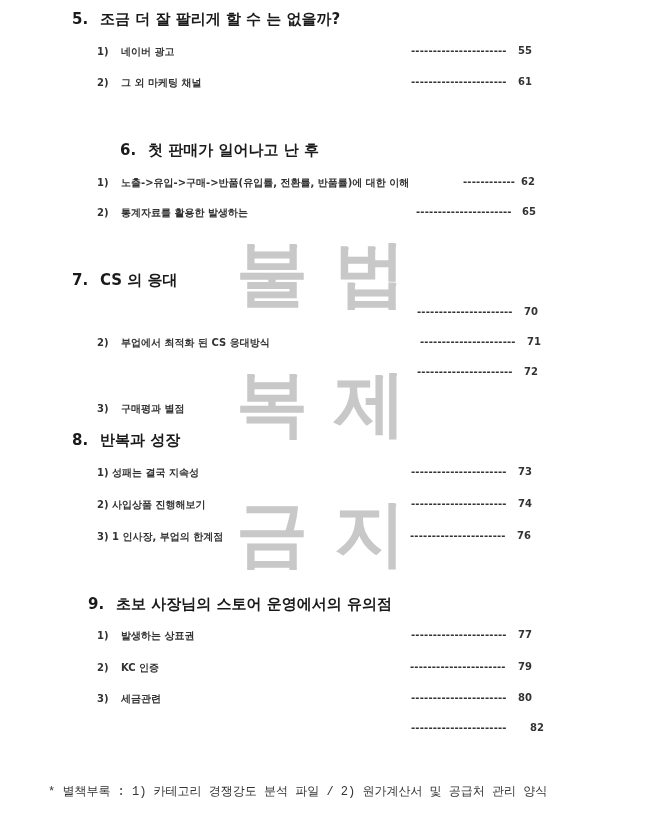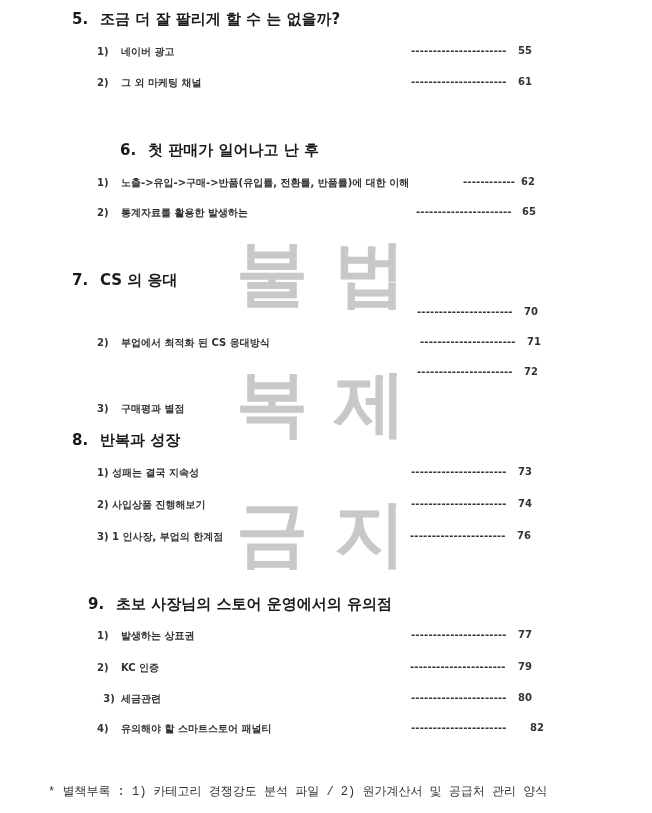--- a/index.html
+++ b/index.html
@@ -157,24 +157,23 @@
 <div class="toc-item" style="top:629px;">
   <span class="label" style="left:97px;"><span class="idx">1)</span><span>발생하는 상표권</span></span>
   <span class="leader" style="left:411px;">----------------------</span>
   <span class="page" style="left:518px;">77</span>
 </div>
 <div class="toc-item" style="top:661px;">
   <span class="label" style="left:97px;"><span class="idx">2)</span><span>KC 인증</span></span>
   <span class="leader" style="left:410px;">----------------------</span>
   <span class="page" style="left:518px;">79</span>
 </div>
-<div class="toc-item" style="top:692px;text-align:center;">
+<div class="toc-item" style="top:692px;">
   <span class="label" style="left:97px;"><span class="idx">3)</span><span>세금관련</span></span>
   <span class="leader" style="left:411px;">----------------------</span>
   <span class="page" style="left:518px;">80</span>
 </div>
 <div class="toc-item" style="top:722px;">
-  <span class="label" style="left:97px;"><span class="idx">4)</span><span>유의해야 할 스마트스토어 패널티</span></span>
   <span class="leader" style="left:411px;">----------------------</span>
   <span class="page" style="left:530px;">82</span>
 </div>
 
 <div class="footnote">* 별책부록 : 1) 카테고리 경쟁강도 분석 파일  / 2) 원가계산서 및 공급처 관리 양식</div>
 
 </body></html>

